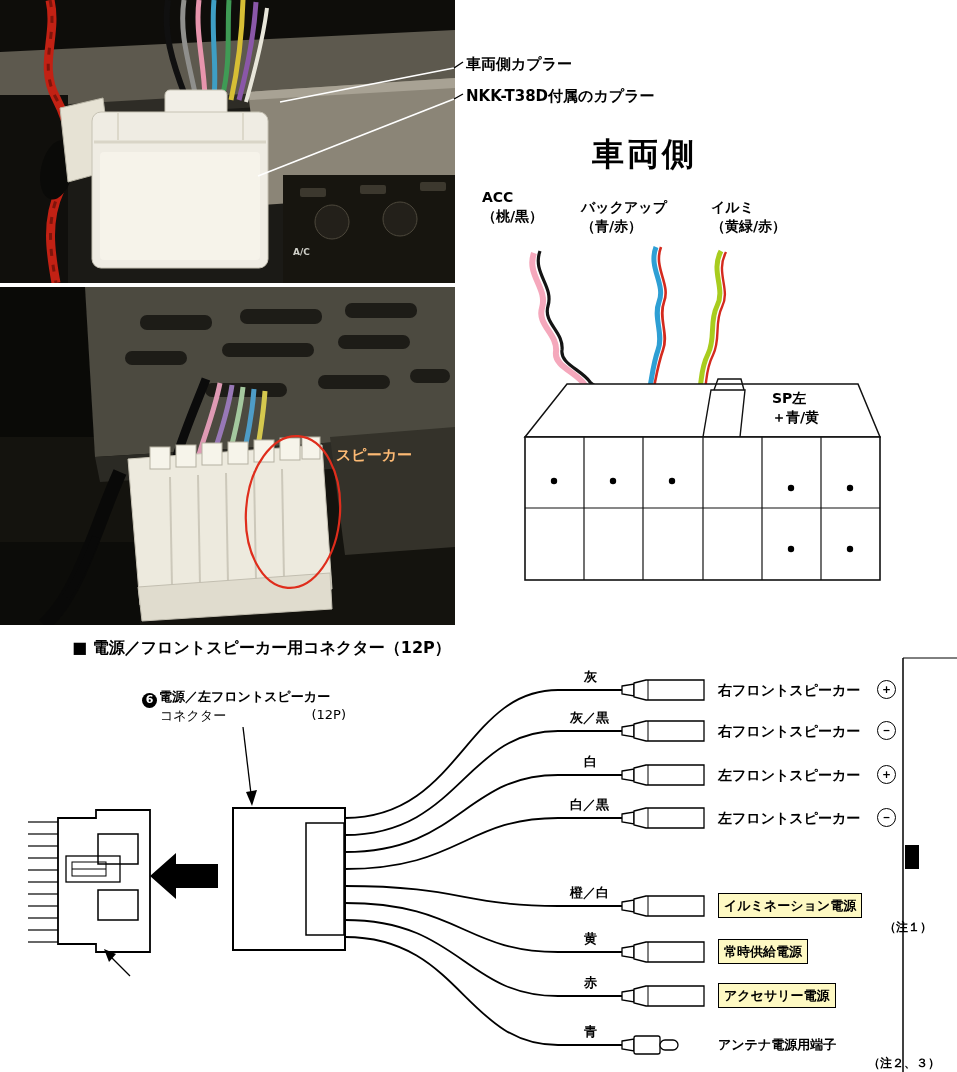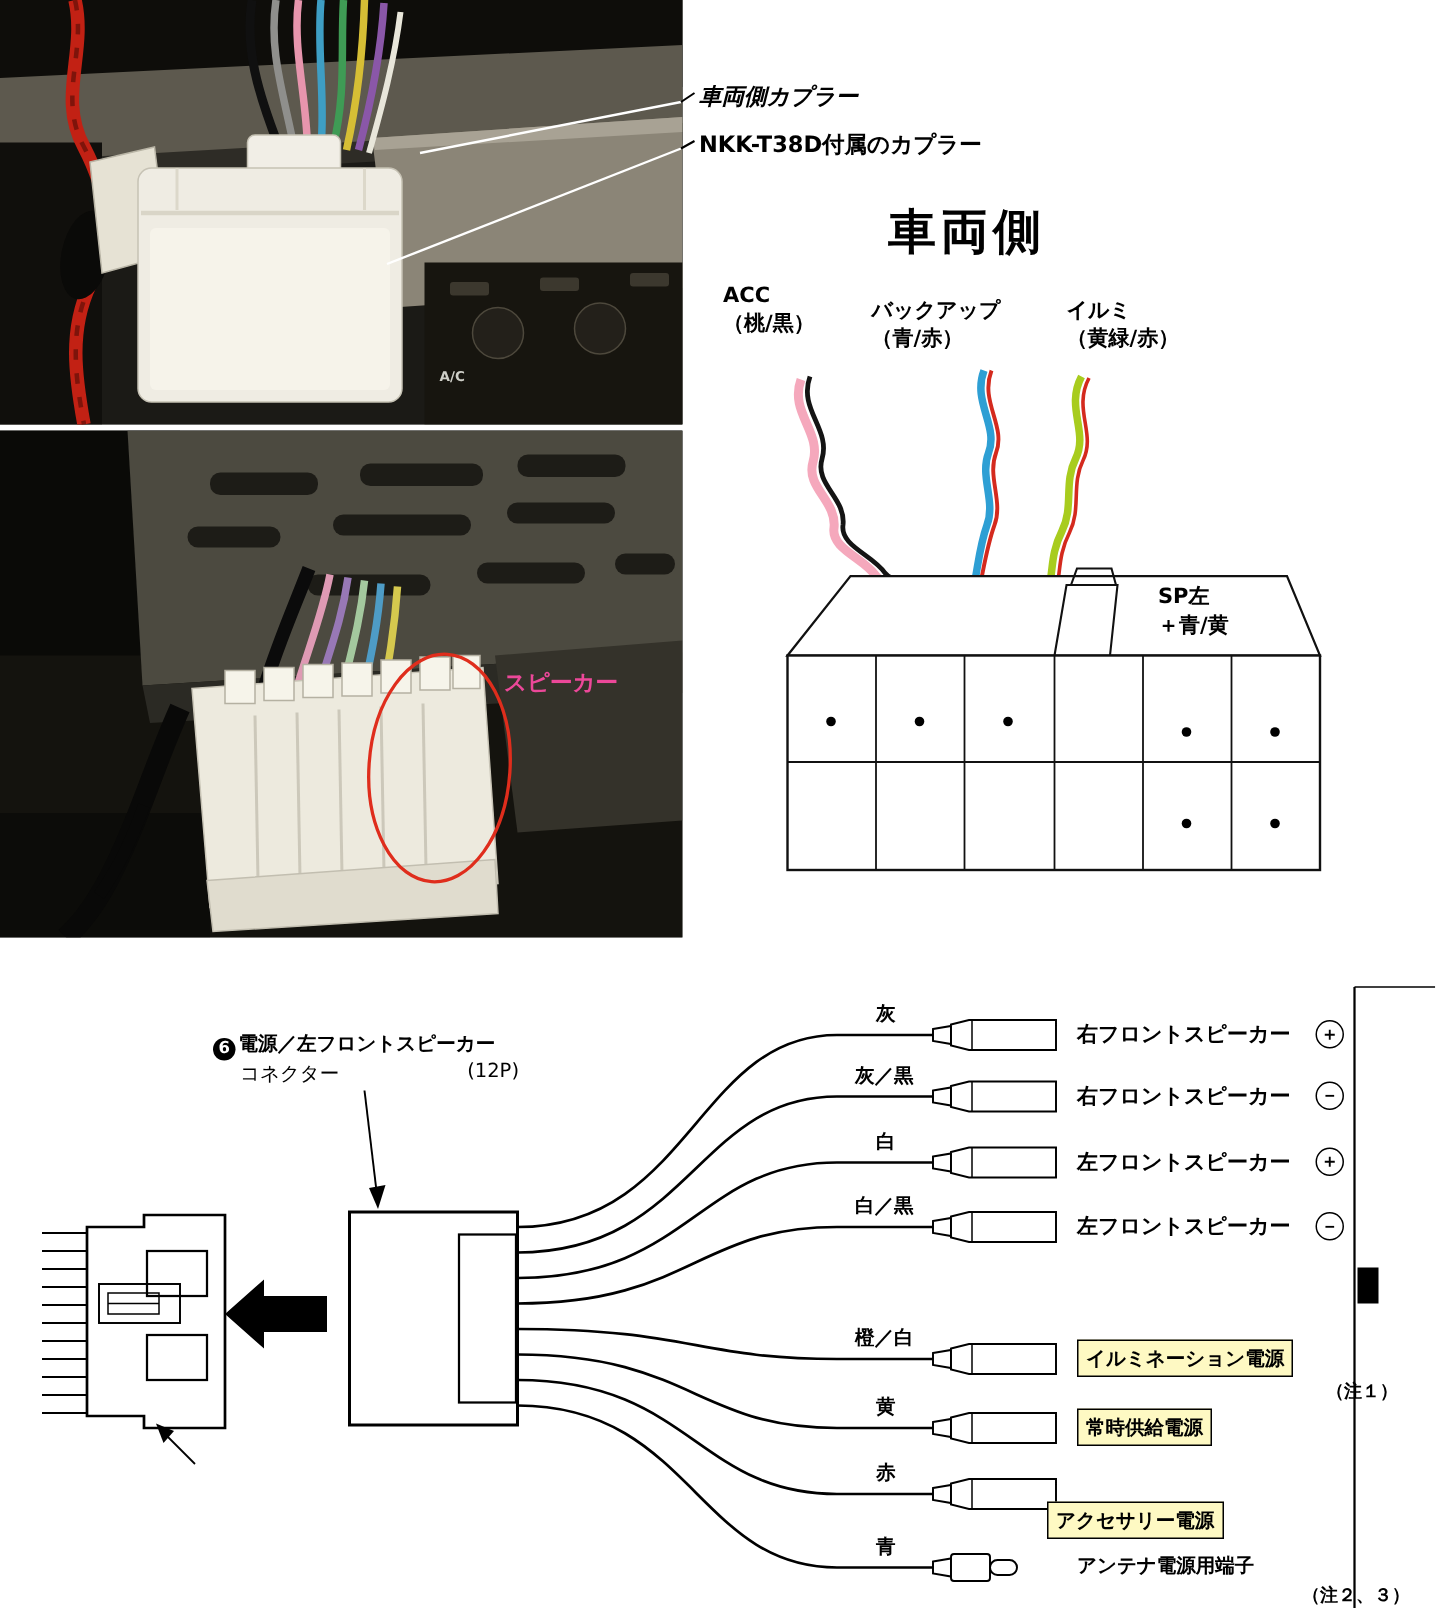--- a/index.html
+++ b/index.html
@@ -7,21 +7,21 @@
   body { width:957px; font-family:"DejaVu Sans","Liberation Sans",sans-serif; color:#000; }
   #stage { position:relative; width:957px; height:1072px; background:#fff; overflow:hidden; }
   .photo { position:absolute; overflow:hidden; background:#15140f; }
   .txt { position:absolute; font-weight:bold; white-space:pre; line-height:1.35; color:#000; }
   .t15 { font-size:15px; }
   .t14 { font-size:14px; }
   .t13 { font-size:13px; }
   .t12 { font-size:12px; }
   .title { font-size:32px; letter-spacing:3px; }
   .heading { font-size:16px; }
-  .photo-label { color:#ec4899; }
+  .photo-label { color:#fdba74; }
   .badge { position:absolute; width:19px; height:19px; border:1.5px solid #000; border-radius:50%;
            display:flex; align-items:center; justify-content:center; font-size:12px; font-weight:bold; background:#fff; }
   .boxed { position:absolute; border:1.3px solid #000; background:#fef9c3; padding:3px 5px 2px 5px;
            font-size:13px; font-weight:bold; white-space:pre; }
   .circnum { display:inline-flex; width:15px; height:15px; border-radius:50%; background:#000; color:#fff;
              font-size:11px; font-weight:bold; align-items:center; justify-content:center; margin-right:2px;
              vertical-align:-2px; }
   .lbl2 { position:absolute; display:flex; justify-content:space-between; font-size:13px; font-weight:normal; }
   svg { display:block; }
   #overlay { position:absolute; left:0; top:0; pointer-events:none; }
@@ -269,31 +269,32 @@
       </g>
     </g>
 
     <g>
       <line x1="903" y1="658" x2="903" y2="1072" stroke="#000" stroke-width="1.5"></line>
       <line x1="903" y1="658" x2="957" y2="658" stroke="#000" stroke-width="1"></line>
       <rect x="905" y="845" width="14" height="24" fill="#000"></rect>
     </g>
   </svg>
 
-  <div class="txt t15" style="left:466px;top:54px;font-style:italic;">車両側カプラー</div>
+  <div class="txt t15" style="left:466px;top:54px;">車両側カプラー</div>
   <div class="txt t15" style="left:466px;top:86px;">NKK-T38D付属のカプラー</div>
 
   <div class="txt title" style="left:592px;top:133px;">車両側</div>
 
   <div class="txt t14" style="left:482px;top:188px;"><span>ACC</span><br><span>（桃/黒）</span></div>
   <div class="txt t14" style="left:581px;top:198px;"><span>バックアップ</span><br><span>（青/赤）</span></div>
   <div class="txt t14" style="left:711px;top:198px;"><span>イルミ</span><br><span>（黄緑/赤）</span></div>
 
   <div class="txt t14" style="left:772px;top:389px;"><span>SP左</span><br><span>＋青/黄</span></div>
 
+  <div class="txt heading" style="left:72px;top:637px;">■ 電源／フロントスピーカー用コネクター（12P）</div>
 
   <div class="txt t13" style="left:142px;top:688px;"><span class="circnum">6</span><span>電源／左フロントスピーカー</span></div>
   <div class="lbl2" style="left:160px;top:707px;width:186px;">
     <span>コネクター</span>
     <span>(12P)</span>
   </div>
 
 
   <div class="txt t13" style="left:584px;top:668px;">灰</div>
   <div class="txt t13" style="left:570px;top:709px;">灰／黒</div>
@@ -309,17 +310,17 @@
   <div class="txt t14" style="left:718px;top:722px;">右フロントスピーカー</div>
   <div class="badge" style="left:877px;top:721px;">－</div>
   <div class="txt t14" style="left:718px;top:766px;">左フロントスピーカー</div>
   <div class="badge" style="left:877px;top:765px;">＋</div>
   <div class="txt t14" style="left:718px;top:809px;">左フロントスピーカー</div>
   <div class="badge" style="left:877px;top:808px;">－</div>
 
   <div class="boxed" style="left:718px;top:893px;">イルミネーション電源</div>
   <div class="txt t12" style="left:884px;top:919px;">（注１）</div>
   <div class="boxed" style="left:718px;top:939px;">常時供給電源</div>
-  <div class="boxed" style="left:698px;top:983px;margin-top:18px;">アクセサリー電源</div>
+  <div class="boxed" style="left:718px;top:983px;">アクセサリー電源</div>
   <div class="txt t13" style="left:718px;top:1036px;">アンテナ電源用端子</div>
   <div class="txt t12" style="left:868px;top:1055px;">（注２、３）</div>
 
 </div>
 
 </body></html>

